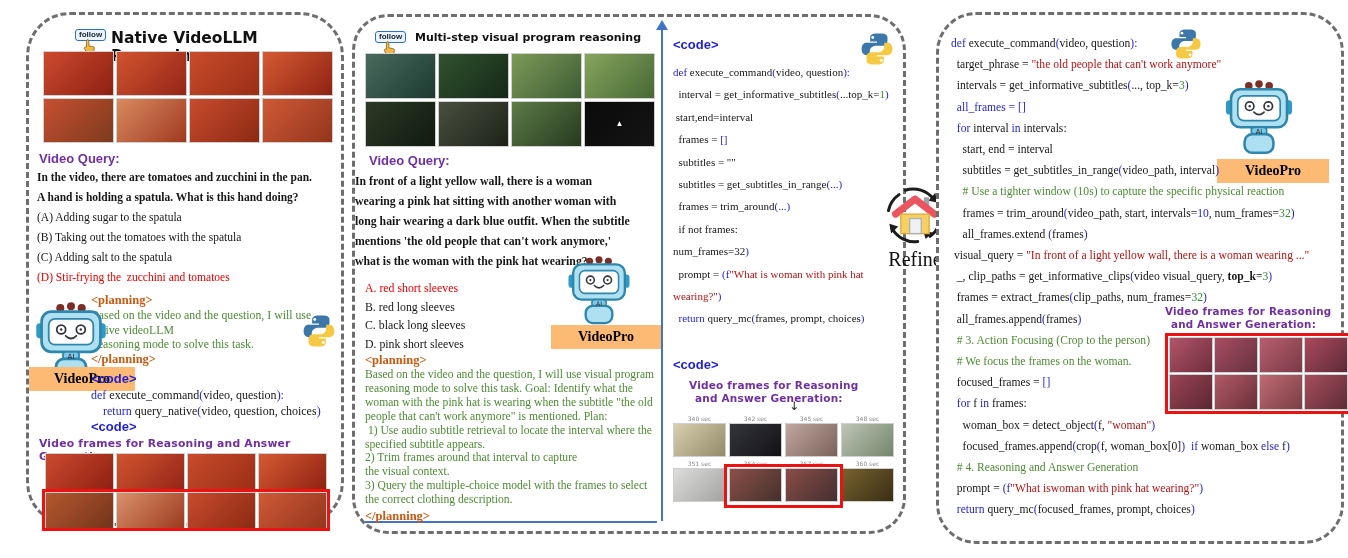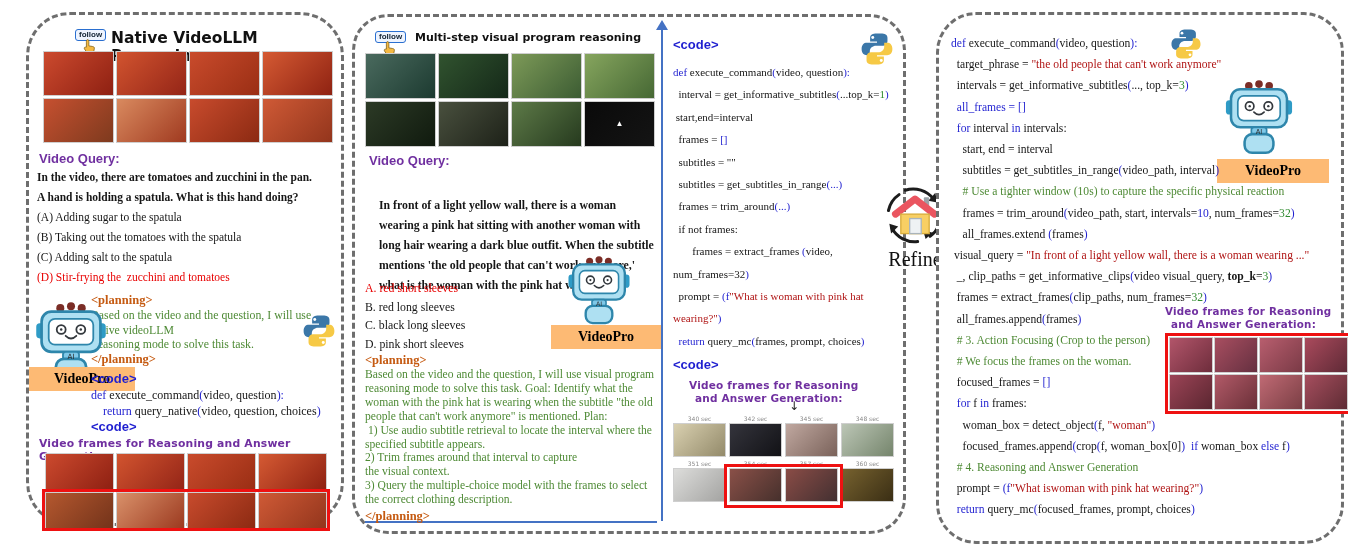--- a/index.html
+++ b/index.html
@@ -226,21 +226,21 @@
         <div class="tilecell">
           <div class="tile" style="width: 71px; height: 46px; background: linear-gradient(135deg, rgb(93, 122, 72) 0%, rgb(38, 58, 30) 100%);"></div>
         </div>
         <div class="tilecell">
           <div class="tile" style="width: 71px; height: 46px; background: linear-gradient(135deg, rgb(10, 10, 10) 0%, rgb(20, 20, 20) 100%);">
             <span class="tilemark">▲</span>
           </div>
         </div>
       </div>
     <div class="abs qlabel" style="left:14px; top:136px;">Video Query:</div>
-    <div class="abs slines mp-query" style="left:24px; top:154px;margin-top:24px;">
+    <div class="abs slines mp-query" style="left:0; top:154px;">
         <div class="sline"><span class="sg-qb">In front of a light yellow wall, there is a woman</span></div>
         <div class="sline"><span class="sg-qb">wearing a pink hat sitting with another woman with</span></div>
         <div class="sline"><span class="sg-qb">long hair wearing a dark blue outfit. When the subtitle</span></div>
         <div class="sline"><span class="sg-qb">mentions 'the old people that can't work anymore,'</span></div>
         <div class="sline"><span class="sg-qb">what is the woman with the pink hat wearing?</span></div>
       </div>
     <div class="abs slines mp-options" style="left:10px; top:262px;">
         <div class="sline"><span class="sg-r">A. red short sleeves</span></div>
         <div class="sline"><span>B. red long sleeves</span></div>
         <div class="sline"><span>C. black long sleeves</span></div>
@@ -290,21 +290,20 @@
 </svg></div>
     <div class="abs slines cp-code" style="left:318px; top:44px;">
         <div class="sline"><span class="sg-k">def </span><span>execute_command</span><span class="sg-k">(</span><span>video, question</span><span class="sg-k">):</span></div>
         <div class="sline"><span>  interval = get_informative_subtitles</span><span class="sg-k">(</span><span>...top_k=</span><span class="sg-n">1</span><span class="sg-k">)</span></div>
         <div class="sline"><span> start,end=interval</span></div>
         <div class="sline"><span>  frames = </span><span class="sg-k">[]</span></div>
         <div class="sline"><span>  subtitles = ""</span></div>
         <div class="sline"><span>  subtitles = get_subtitles_in_range</span><span class="sg-k">(...)</span></div>
         <div class="sline"><span>  frames = trim_around</span><span class="sg-k">(...)</span></div>
         <div class="sline"><span>  if not frames:</span></div>
-        <div class="sline"><span>       frames = extract_frames </span><span class="sg-k">(</span><span>video,</span></div>
         <div class="sline"><span>num_frames=32</span><span class="sg-k">)</span></div>
         <div class="sline"><span>  prompt = </span><span class="sg-k">(f</span><span class="sg-s">"What is woman with pink hat</span></div>
         <div class="sline"><span class="sg-s">wearing?"</span><span class="sg-k">)</span></div>
         <div class="sline"><span>  </span><span class="sg-k">return </span><span>query_mc</span><span class="sg-k">(</span><span>frames, prompt, choices</span><span class="sg-k">)</span></div>
       </div>
     <div class="abs tag-blue" style="left:318px; top:340px;">&lt;code&gt;</div>
 
     <div class="abs purple-head" style="left:334px; top:362px; font-size:10.5px; line-height:13px;">
       <div>Video frames for Reasoning</div>
       <div style="margin-left:6px;">and Answer Generation:</div>

